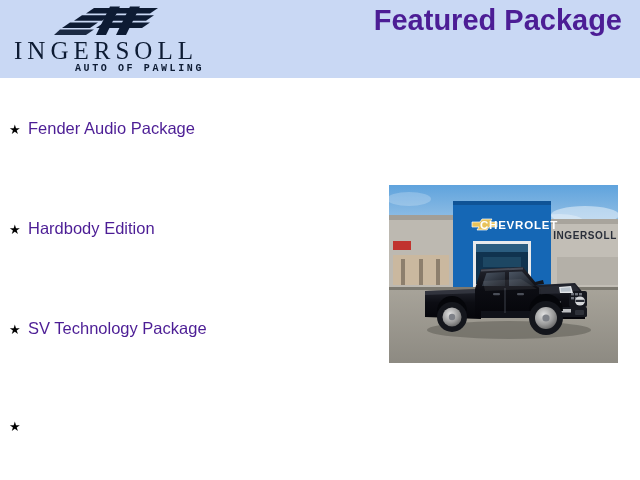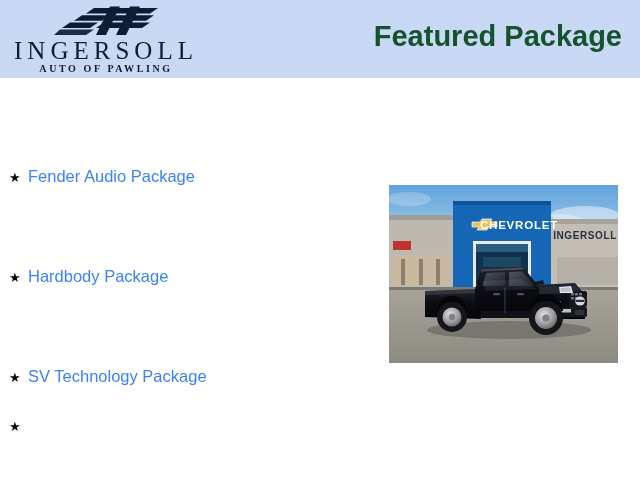--- a/index.html
+++ b/index.html
@@ -53,36 +53,36 @@
     color: #0d1b33;
     line-height: 1;
     font-family: "Liberation Serif", serif;
   }
 
   .brand-sub {
     position: absolute;
     left: 2px;
     top: 62px;
     width: 196px;
-    text-align: center;
+    text-align: right;
     font-size: 10px;
     font-weight: bold;
     letter-spacing: 2.6px;
     color: #0d1b33;
     line-height: 1;
-    font-family: Liberation Serif, serif;
+    font-family: Liberation Mono, monospace;
   }
 
   .header-title {
     position: absolute;
     right: 18px;
-    top: 20px;
+    top: 4px;
     font-size: 29px;
     font-weight: bold;
-    color: #14532d;
+    color: #4c1d95;
     letter-spacing: 0px;
     white-space: nowrap;
   }
 
   
   .feature-list {
     position: absolute;
     left: 0;
     top: 78px;
     width: 380px;
@@ -105,23 +105,22 @@
 
   .star-icon {
     font-size: 13px;
     color: #000000;
     line-height: 1;
     width: 19px;
     display: inline-block;
   }
   .feature-label {
     font-size: 16.5px;
-    color: #3b82f6;
+    color: #4c1d95;
     line-height: 1;
-    margin-top: 48px;
   }
 
   
   .vehicle-photo {
     position: absolute;
     left: 389px;
     top: 185px;
     width: 229px;
     height: 178px;
     overflow: hidden;
@@ -165,21 +164,21 @@
 
 <ul class="feature-list">
 
   <li class="feature-item i0">
     <span class="star-icon">★</span>
     <span class="feature-label">Fender Audio Package</span>
   </li>
 
   <li class="feature-item i1">
     <span class="star-icon">★</span>
-    <span class="feature-label">Hardbody Package</span>
+    <span class="feature-label">Hardbody Edition</span>
   </li>
 
   <li class="feature-item i2">
     <span class="star-icon">★</span>
     <span class="feature-label">SV Technology Package</span>
   </li>
 
   <li class="feature-item i3">
     <span class="star-icon">★</span>
   </li>

